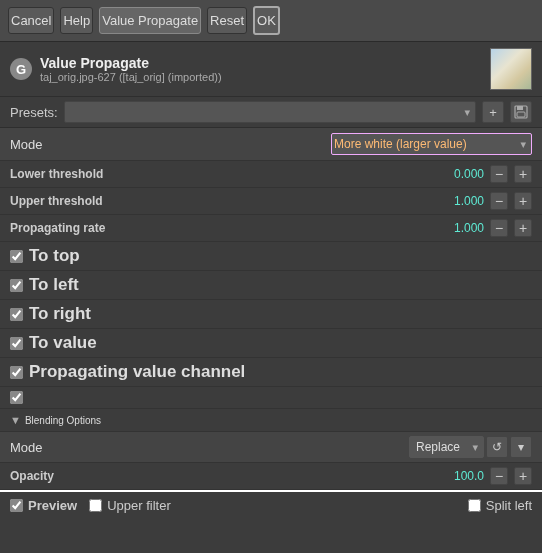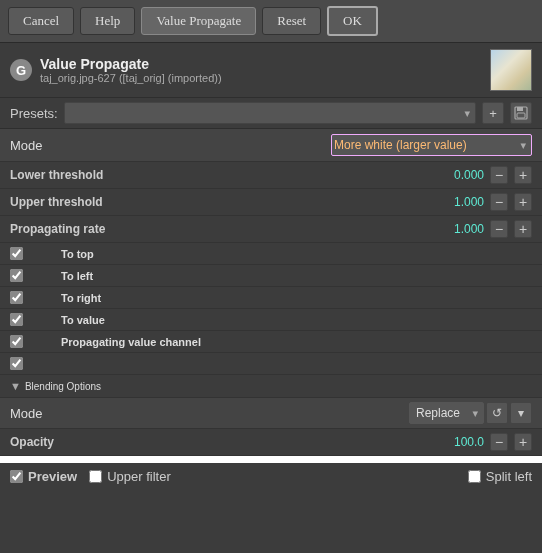--- a/index.html
+++ b/index.html
@@ -20,24 +20,23 @@
       background: #4a4a4a;
       padding: 6px 8px;
       gap: 6px;
       border-bottom: 1px solid #2a2a2a;
     }
     .toolbar button {
       background: #5a5a5a;
       color: #ddd;
       border: 1px solid #333;
       border-radius: 3px;
-      padding: 5px 14px;
+      padding: 5px 2px;
       cursor: pointer;
       font-size: 13px;
-      font-family: Liberation Serif, serif;
     }
     .toolbar button.active-tab {
       background: #666;
       border-color: #888;
     }
     .toolbar button.ok-btn {
       border: 2px solid #aaa;
     }
 
     
@@ -204,21 +203,21 @@
       gap: 6px;
       background: #3c3c3c;
       border-bottom: 1px solid #333;
     }
     .check-row input[type="checkbox"] {
       accent-color: #888;
       width: 13px;
       height: 13px;
       cursor: pointer;
     }
-    .check-row label { color: #ccc; font-size: 11px; cursor: pointer; margin-left: 32px; }
+    .check-row label { color: #ccc; font-size: 17px; cursor: pointer; }
     .check-row label.bold { font-weight: bold; color: #ddd; }
 
     
     .section-header {
       display: flex;
       align-items: center;
       padding: 5px 10px;
       background: #3c3c3c;
       border-bottom: 1px solid #333;
       gap: 4px;
@@ -284,21 +283,21 @@
       display: flex;
       gap: 2px;
     }
 
     
     .footer-row {
       display: flex;
       align-items: flex-end;
       padding: 6px 10px;
       background: #3c3c3c;
-      border-top: 7px solid #ffffff;
+      border-top: 2px solid #ffffff;
       gap: 12px;
     }
     .footer-check-wrap {
       display: flex;
       align-items: center;
       gap: 5px;
     }
     .footer-check-wrap input[type="checkbox"] {
       accent-color: #888;
       width: 13px;

